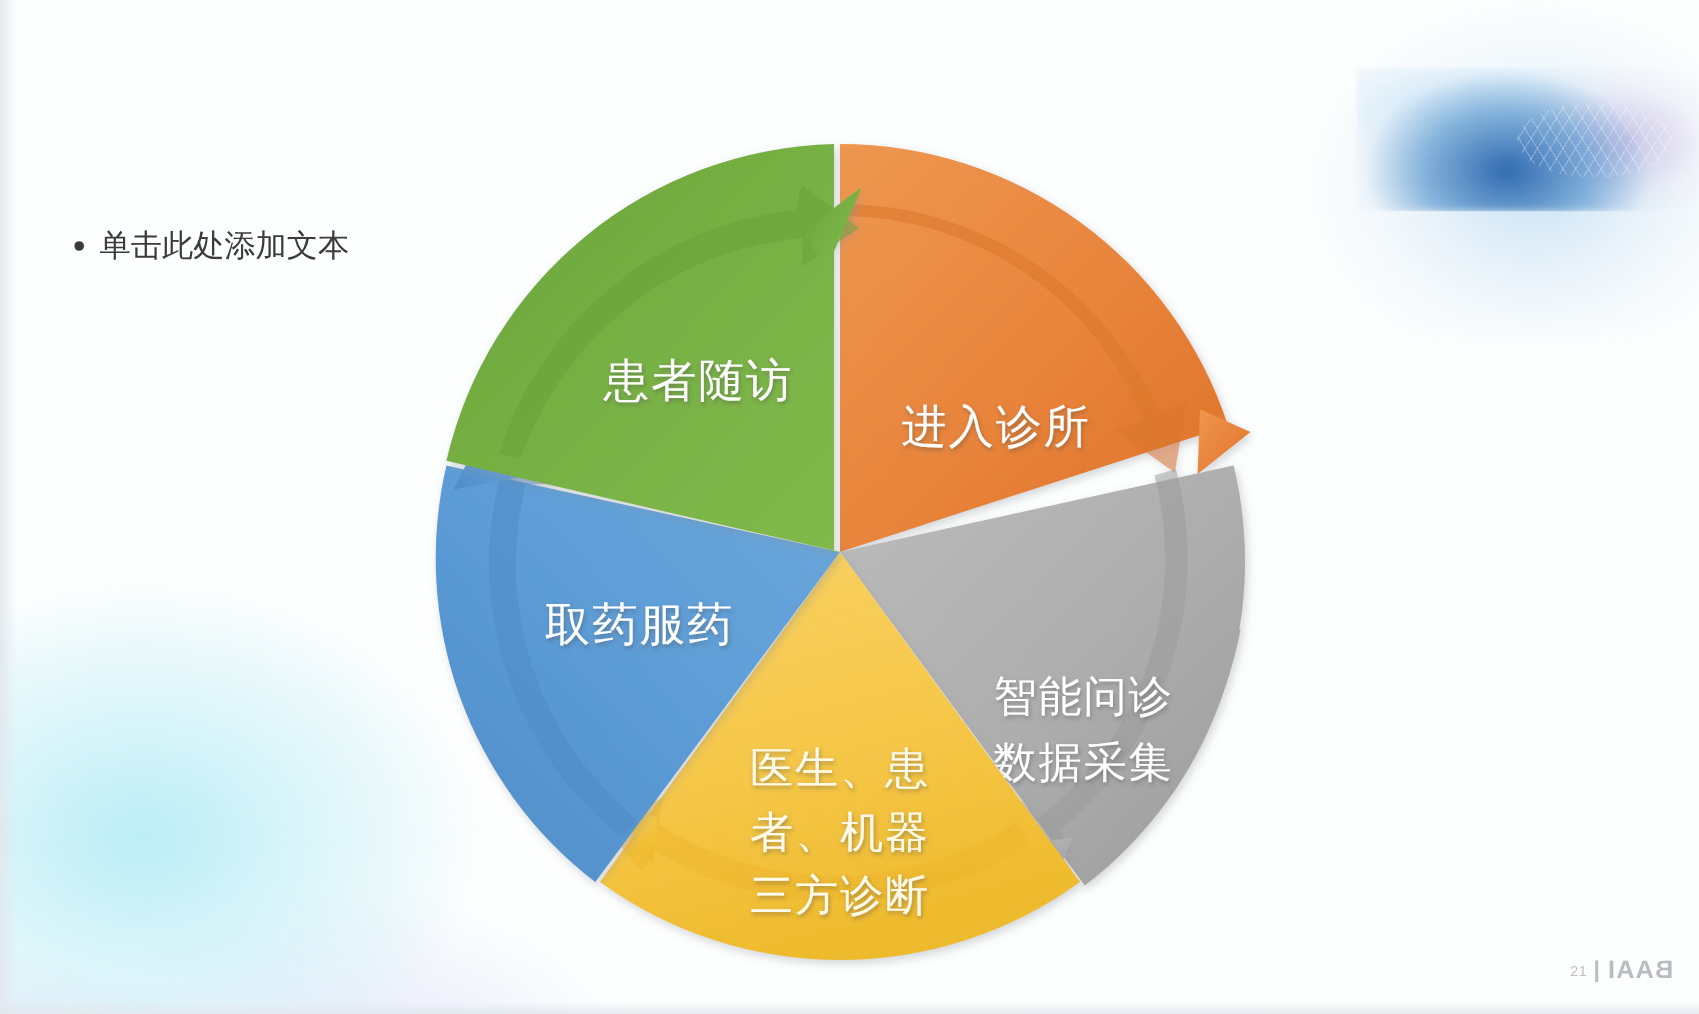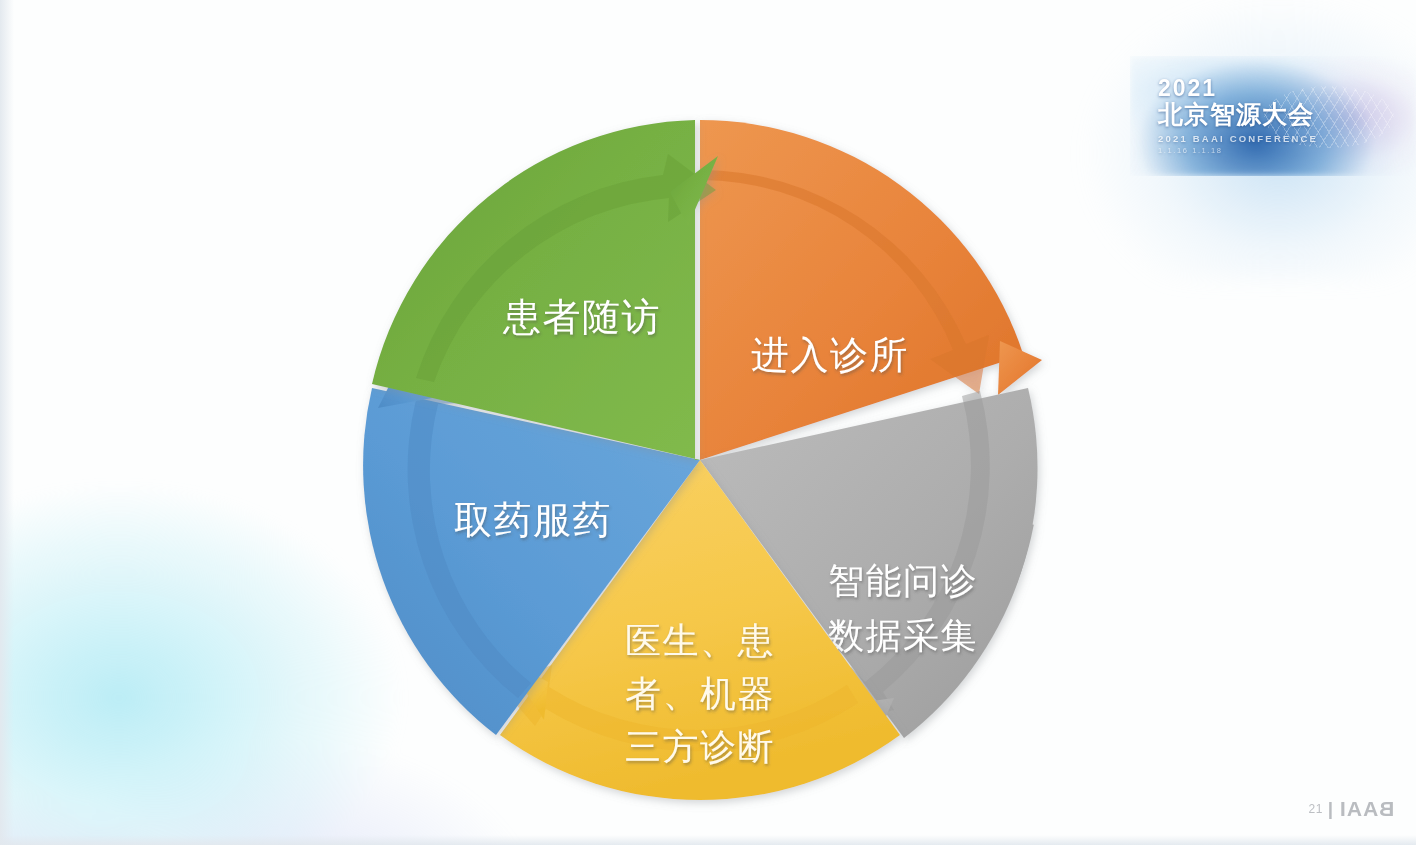--- a/index.html
+++ b/index.html
@@ -218,20 +218,24 @@
 <body>
 
 <div id="slide">
 
   <div class="glow glow-bl"></div>
   <div class="glow glow-tr"></div>
   <div class="edge-shade-left"></div>
   <div class="edge-shade-bottom"></div>
 
 
+  <div id="subtitle-row">
+    <span class="bullet-dot"></span>
+    <span>单击此处添加文本</span>
+  </div>
 
   <div id="diagram">
     <svg viewBox="0 0 724 724" xmlns="http://www.w3.org/2000/svg" aria-hidden="true">
       <defs>
         <linearGradient id="gr-orange" x1="0" y1="0" x2="1" y2="1">
           <stop offset="0%" stop-color="#EE9750"></stop>
           <stop offset="55%" stop-color="#E8833A"></stop>
           <stop offset="100%" stop-color="#DC7126"></stop>
         </linearGradient>
         <linearGradient id="gr-gray" x1="0" y1="0" x2="1" y2="1">
@@ -309,26 +313,20 @@
 
         <path d="M 332 94 L 380 58 L 350 128 Z" fill="url(#gr-green)"></path>
         <text class="seg-label" x="244" y="222" filter="url(#textshadow)">患者随访</text>
       </g>
     </svg>
   </div>
 
   <div id="conf-logo">
     <div class="logo-bg"></div>
     <div class="mesh"></div>
-    <div class="logo-text">
-      <div class="l-year">2021</div>
-      <div class="l-cn">北京智源大会</div>
-      <div class="l-en">2021 BAAI CONFERENCE</div>
-      <div class="l-date">1.1.16  1.1.18</div>
-    </div>
   </div>
 
   <div id="footer-logo">
     <span class="page-num">21</span>
     <span class="sep">|</span>
     <span class="baai-mark">BAAI</span>
   </div>
 
 </div>
 

